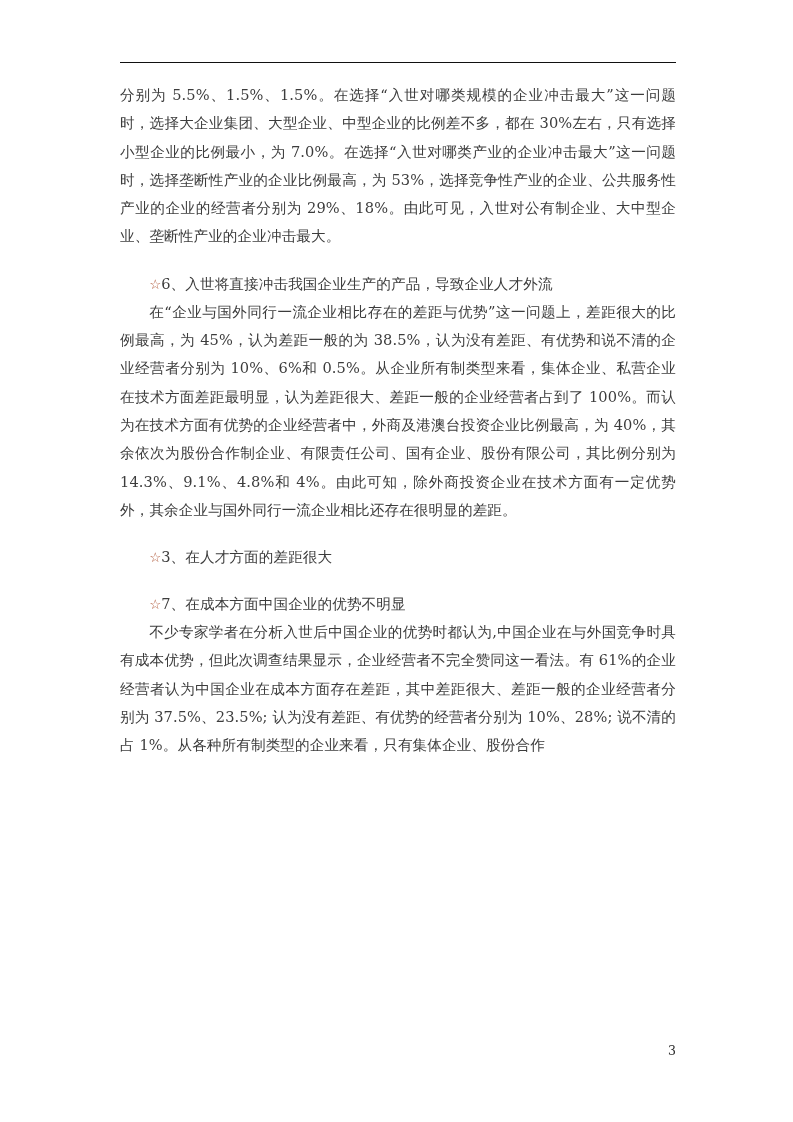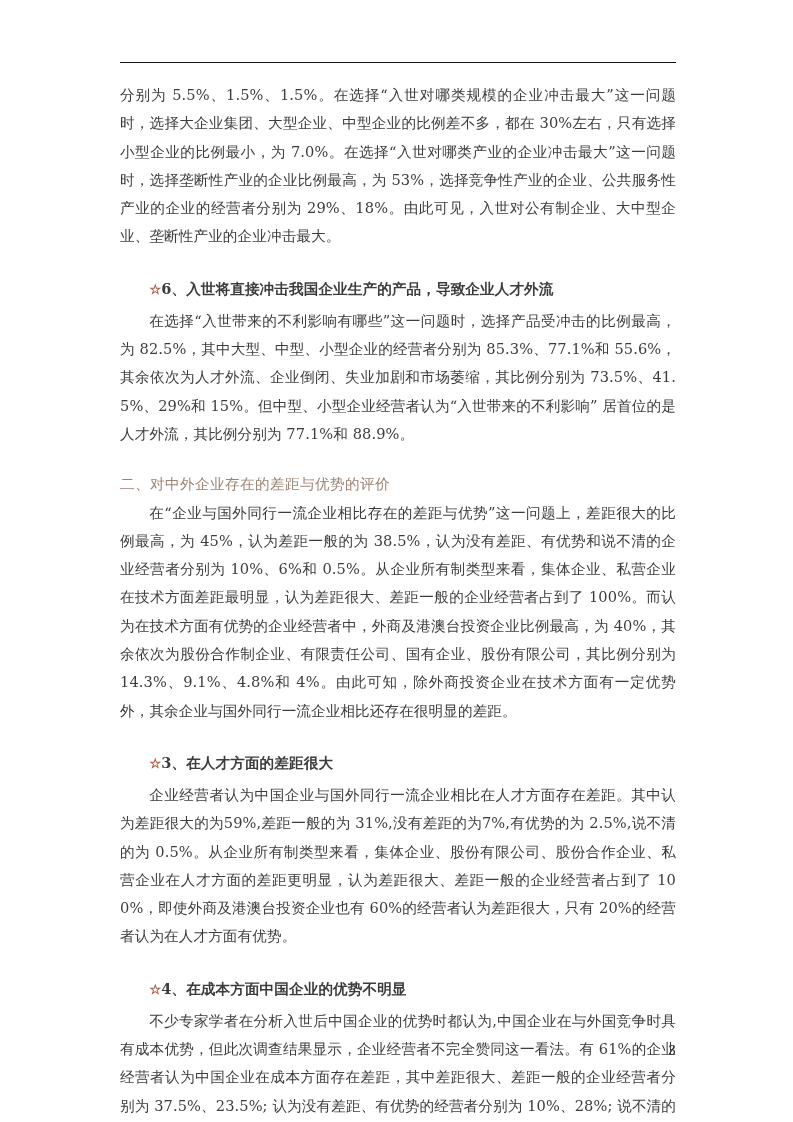--- a/index.html
+++ b/index.html
@@ -50,26 +50,25 @@
   .section-heading {
     font-size: 14.6px;
     line-height: 28.3px;
     color: #9c8374;
     margin: 22px 0 0 0;
     text-indent: 0;
     letter-spacing: 0.4px;
   }
   .sub-heading {
     font-size: 14.6px;
-    line-height: 35px;
+    line-height: 26px;
     margin: 20px 0 0 0;
     text-indent: 2em;
     color: #3c3c3c;
     letter-spacing: 0.1px;
-    font-weight: bold;
   }
   .star {
     color: #b05a3c;
     font-size: 13.4px;
     letter-spacing: 0;
   }
   .page-number {
     position: absolute;
     left: 120px;
     top: 1044px;
@@ -87,32 +86,29 @@
 <div class="page">
 
   <div class="content">
 
     <div class="top-rule"></div>
 
     <p class="para no-indent">分别为 5.5%、1.5%、1.5%。在选择“入世对哪类规模的企业冲击最大”这一问题时，选择大企业集团、大型企业、中型企业的比例差不多，都在 30%左右，只有选择小型企业的比例最小，为 7.0%。在选择“入世对哪类产业的企业冲击最大”这一问题时，选择垄断性产业的企业比例最高，为 53%，选择竞争性产业的企业、公共服务性产业的企业的经营者分别为 29%、18%。由此可见，入世对公有制企业、大中型企业、垄断性产业的企业冲击最大。</p>
 
     <p class="sub-heading"><span class="star">☆</span><span>6、入世将直接冲击我国企业生产的产品，导致企业人才外流</span></p>
 
-    <p class="para">在选择“入世带来的不利影响有哪些”这一问题时，选择产品受冲击的比例最高，为 82.5%，其中大型、中型、小型企业的经营者分别为 85.3%、77.1%和 55.6%，其余依次为人才外流、企业倒闭、失业加剧和市场萎缩，其比例分别为 73.5%、41.5%、29%和 15%。但中型、小型企业经营者认为“入世带来的不利影响” 居首位的是人才外流，其比例分别为 77.1%和 88.9%。</p>
 
-    <p class="section-heading">二、对中外企业存在的差距与优势的评价</p>
 
 
     <p class="para">在“企业与国外同行一流企业相比存在的差距与优势”这一问题上，差距很大的比例最高，为 45%，认为差距一般的为 38.5%，认为没有差距、有优势和说不清的企业经营者分别为 10%、6%和 0.5%。从企业所有制类型来看，集体企业、私营企业在技术方面差距最明显，认为差距很大、差距一般的企业经营者占到了 100%。而认为在技术方面有优势的企业经营者中，外商及港澳台投资企业比例最高，为 40%，其余依次为股份合作制企业、有限责任公司、国有企业、股份有限公司，其比例分别为 14.3%、9.1%、4.8%和 4%。由此可知，除外商投资企业在技术方面有一定优势外，其余企业与国外同行一流企业相比还存在很明显的差距。</p>
 
     <p class="sub-heading"><span class="star">☆</span><span>3、在人才方面的差距很大</span></p>
 
-    <p class="para">企业经营者认为中国企业与国外同行一流企业相比在人才方面存在差距。其中认为差距很大的为59%,差距一般的为 31%,没有差距的为7%,有优势的为 2.5%,说不清的为 0.5%。从企业所有制类型来看，集体企业、股份有限公司、股份合作企业、私营企业在人才方面的差距更明显，认为差距很大、差距一般的企业经营者占到了 100%，即使外商及港澳台投资企业也有 60%的经营者认为差距很大，只有 20%的经营者认为在人才方面有优势。</p>
 
-    <p class="sub-heading"><span class="star">☆</span><span>4、在成本方面中国企业的优势不明显</span></p>
+    <p class="sub-heading"><span class="star">☆</span><span>7、在成本方面中国企业的优势不明显</span></p>
 
     <p class="para">不少专家学者在分析入世后中国企业的优势时都认为,中国企业在与外国竞争时具有成本优势，但此次调查结果显示，企业经营者不完全赞同这一看法。有 61%的企业经营者认为中国企业在成本方面存在差距，其中差距很大、差距一般的企业经营者分别为 37.5%、23.5%; 认为没有差距、有优势的经营者分别为 10%、28%; 说不清的占 1%。从各种所有制类型的企业来看，只有集体企业、股份合作</p>
 
   </div>
 
   <div class="page-number">3</div>
 
 </div>
 
 </body></html>

